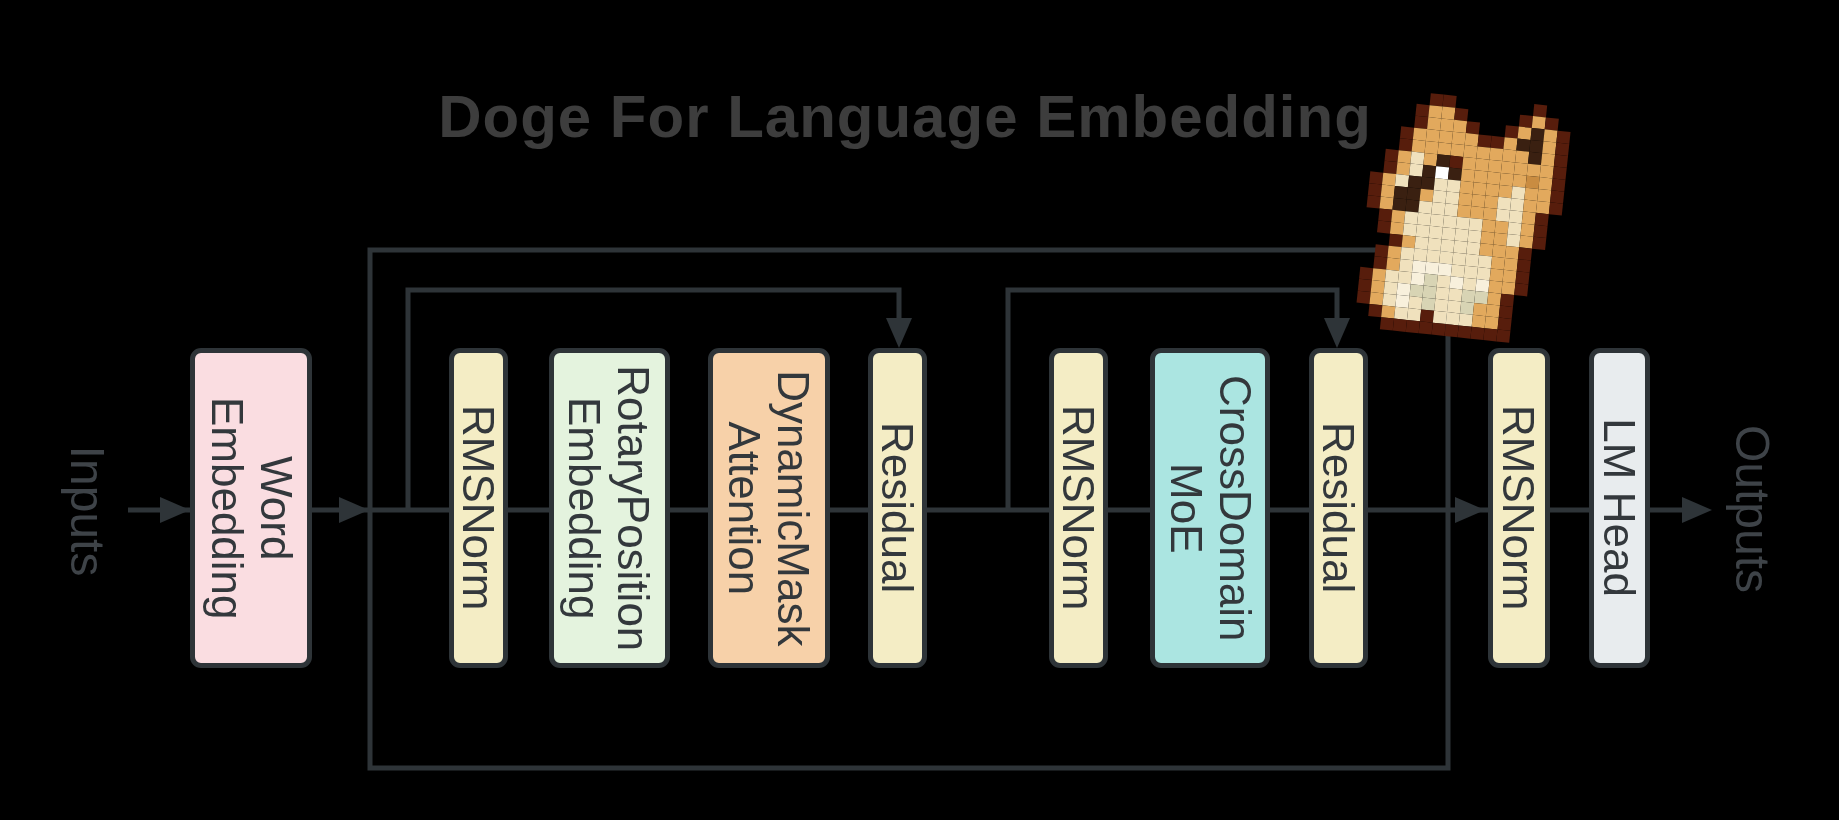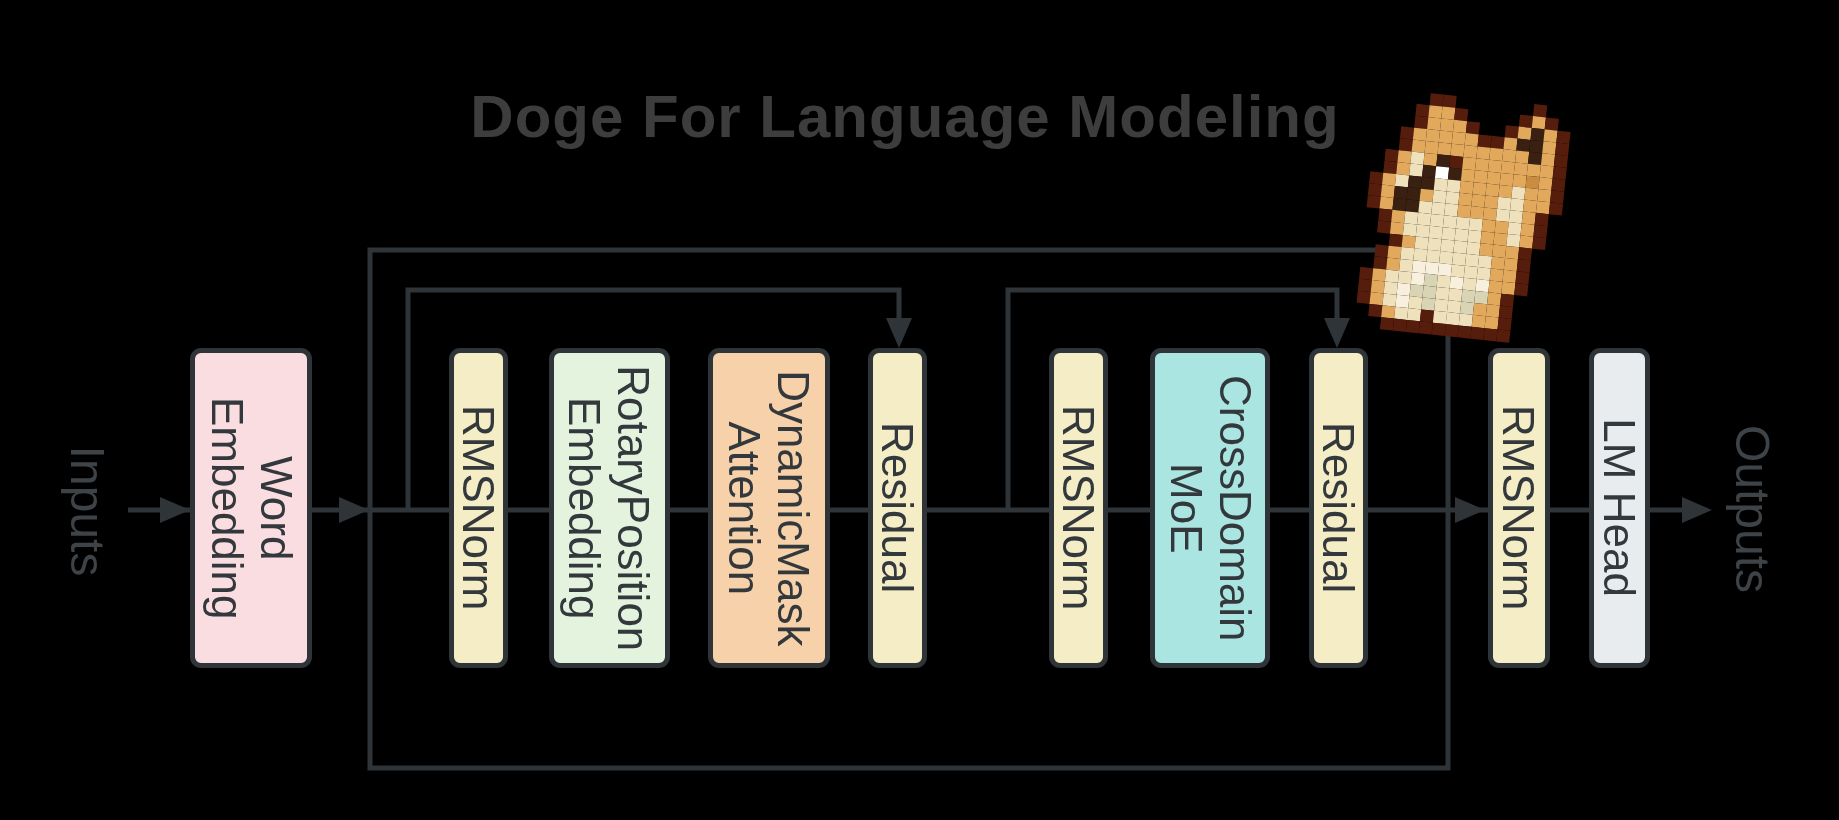--- a/index.html
+++ b/index.html
@@ -68,21 +68,21 @@
 
     <polygon points="190,510 160,497 160,523" fill="#2e3438"></polygon>
     <polygon points="369,510 339,497 339,523" fill="#2e3438"></polygon>
     <polygon points="1485,510 1455,497 1455,523" fill="#2e3438"></polygon>
     <polygon points="1712,510 1682,497 1682,523" fill="#2e3438"></polygon>
 
     <polygon points="899,348 886,318 912,318" fill="#2e3438"></polygon>
     <polygon points="1337,348 1324,318 1350,318" fill="#2e3438"></polygon>
   </svg>
 
-  <div class="diagram-title">Doge For Language Modeling</div>
+  <div class="diagram-title">Doge For Language Embedding</div>
 
   <div class="io-label" style="left:87px;top:511px;">Inputs</div>
   <div class="io-label" style="left:1752px;top:509px;">Outputs</div>
 
   <div class="block" style="left: 190px; width: 122px; background-color: rgb(250, 221, 225);">
     <span class="block-label">Word
 Embedding</span>
   </div>
   <div class="block" style="left: 449px; width: 59px; background-color: rgb(244, 237, 197);">
     <span class="block-label">RMSNorm</span>

